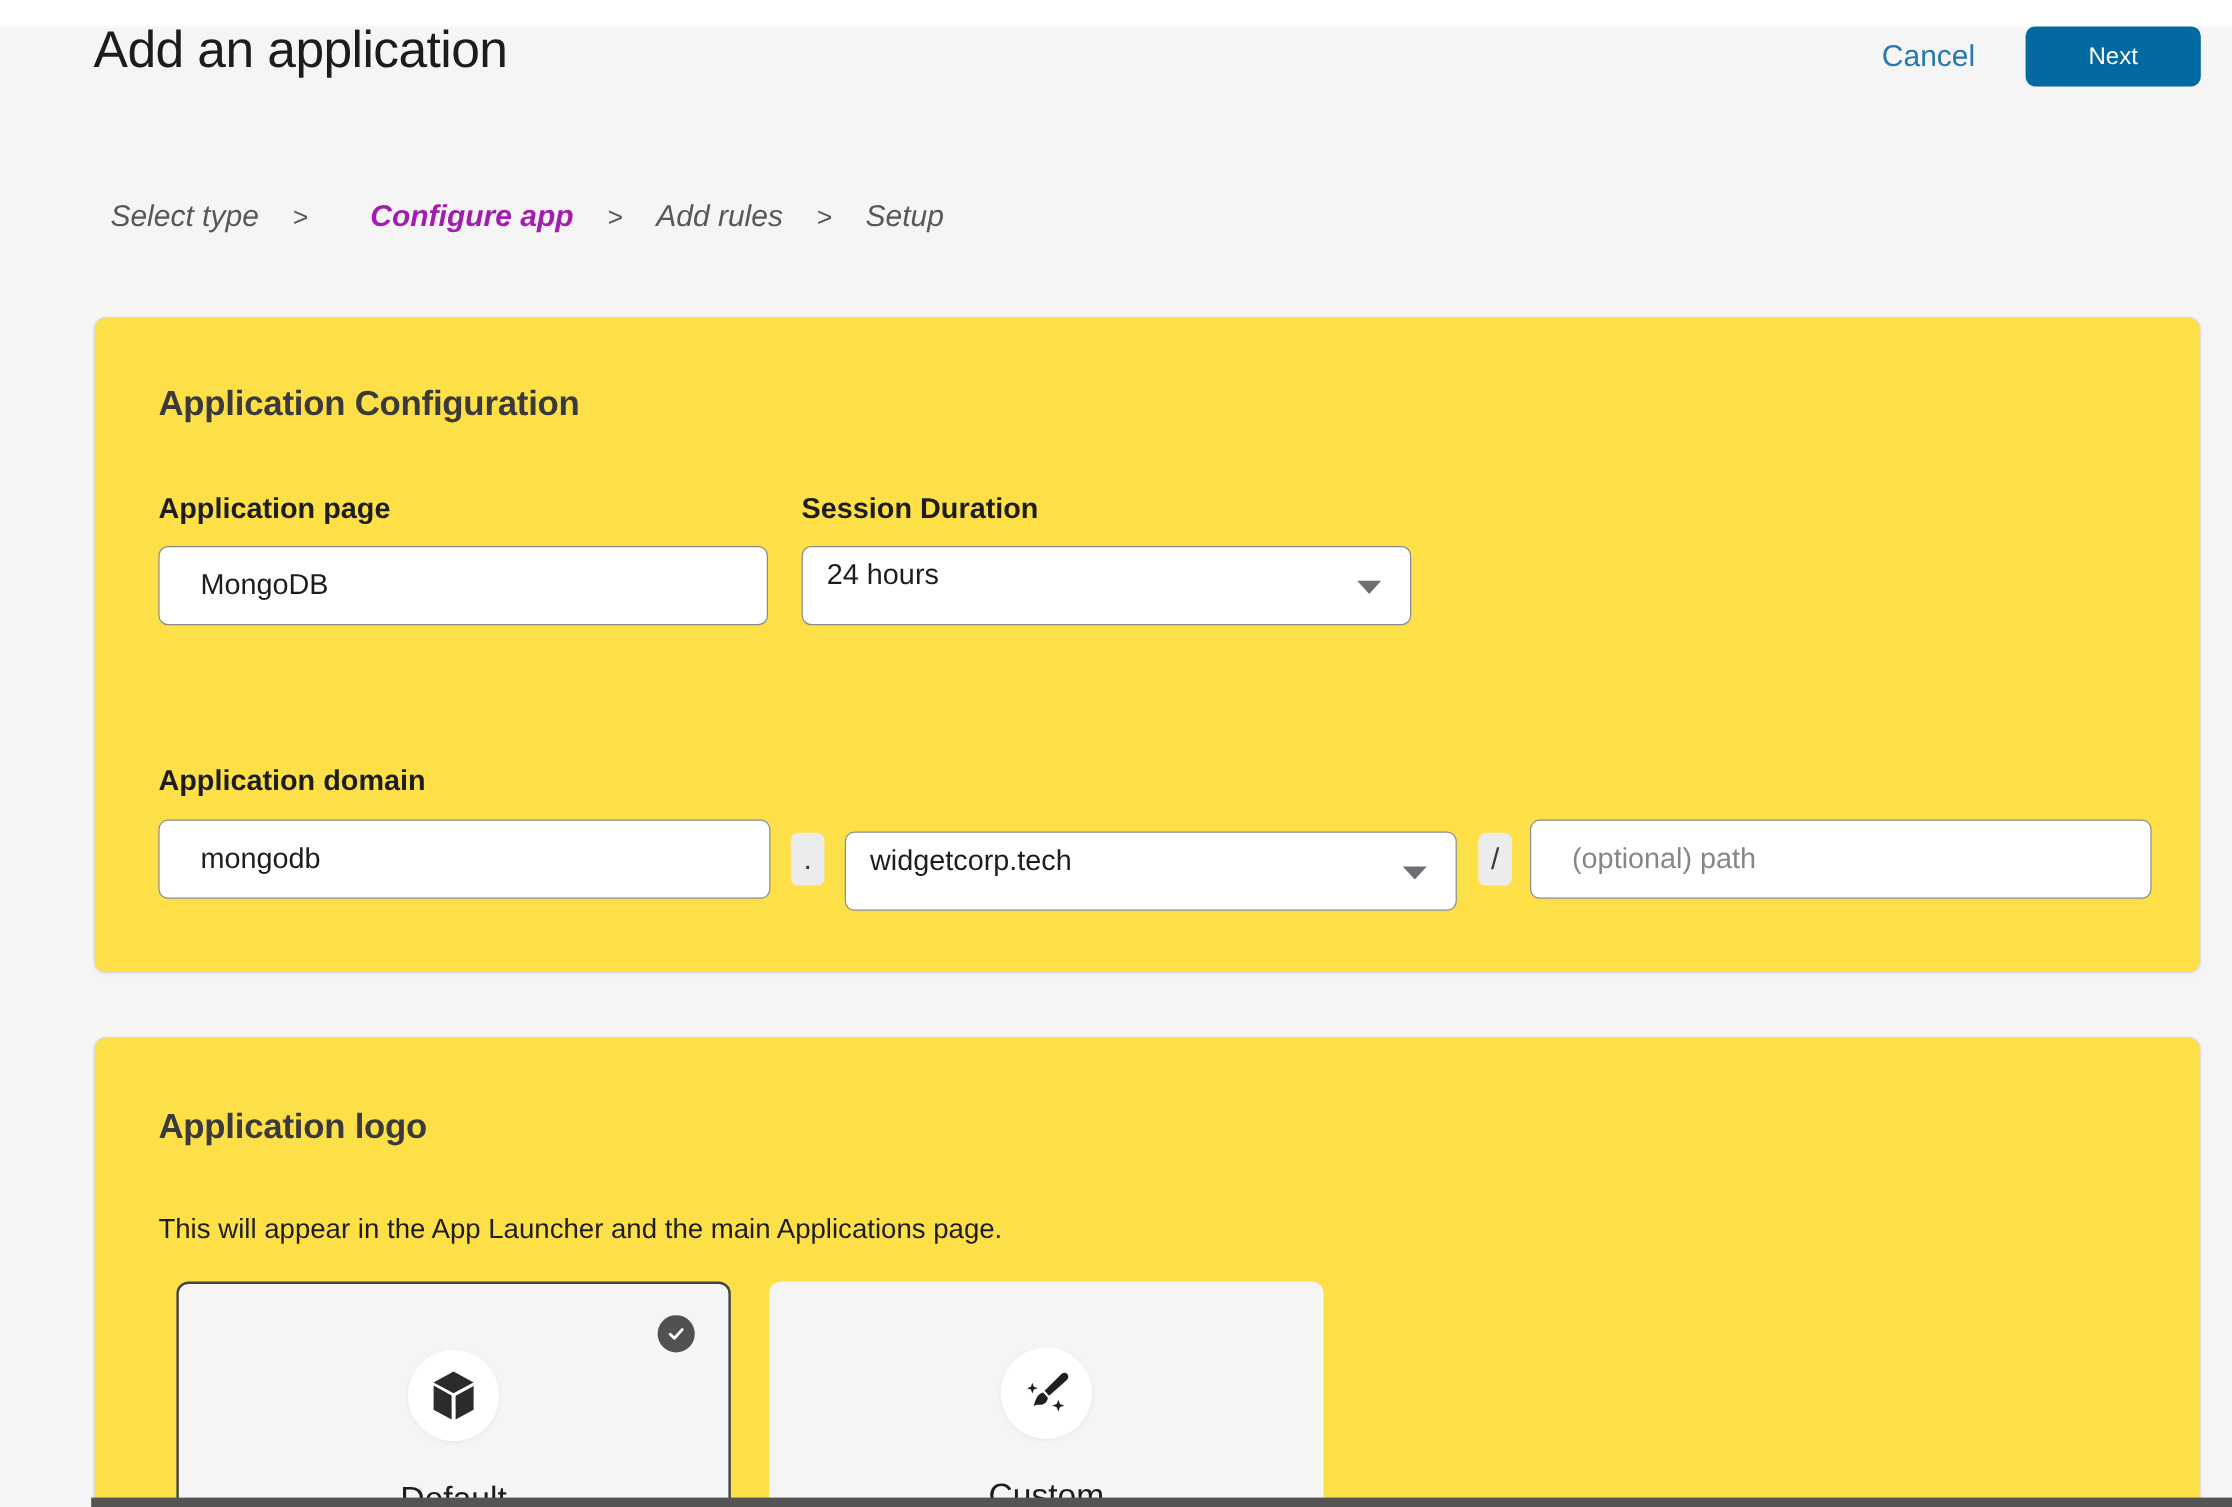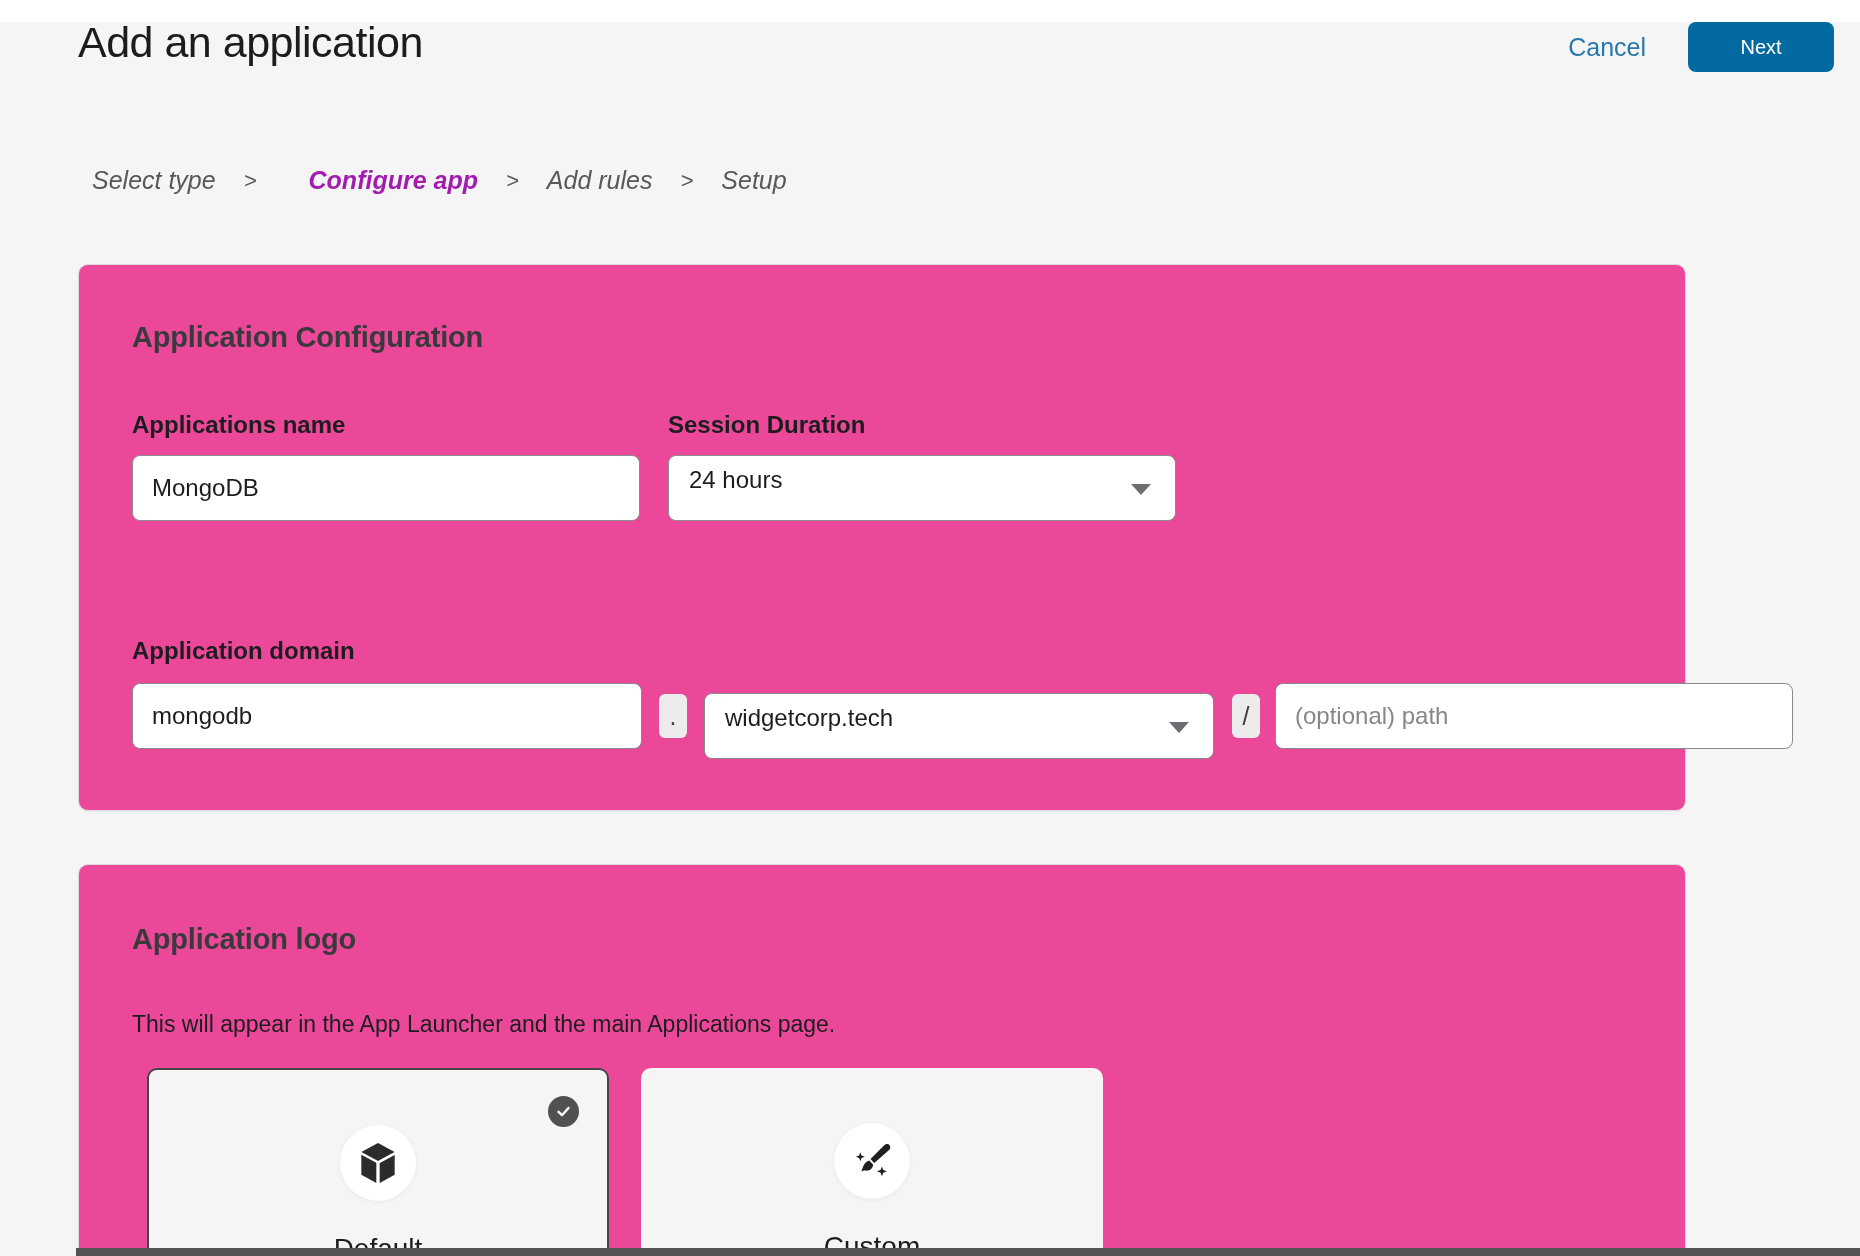--- a/index.html
+++ b/index.html
@@ -35,42 +35,42 @@
     position:absolute; left:92px; top:166px;
     display:flex; align-items:center; gap:28px;
     font-size:25px; color:#58585c;font-style:italic;
   }
   .crumb { color:#58585c; cursor:pointer; }
   .crumb.active { color:#a21caf; font-weight:700; cursor:default;margin-left:24px; }
   .crumb-sep { color:#58585c; font-size:22px; }
 
   
   .card {
-    position:absolute; left:78px; width:1608px;
-    background:#ec4899; border:1px solid #dcdcde; border-radius:10px;
+    position:absolute; left:78px; width:1756px;
+    background:#fde047; border:1px solid #dcdcde; border-radius:10px;
     box-shadow:0 1px 3px rgba(0,0,0,0.04);
   }
   .card.config { top:264px; height:547px; }
   .card.logo   { top:864px; height:480px; }
 
   .card-heading {
     position:absolute; left:53px;
     font-size:29px; font-weight:700; color:#3a3a3c; letter-spacing:-0.2px;
   }
   .config .card-heading { top:56px; }
   .logo   .card-heading { top:58px; }
 
   .field-label {
     position:absolute;
     font-size:24px; font-weight:700; color:#1d1d1f;
   }
 
   .text-input {
     height:66px; border:1.5px solid #8a8a8e; border-radius:8px;
-    background:#fff; font-size:24px; color:#1d1d1f; padding:0 19px;
+    background:#fff; font-size:24px; color:#1d1d1f; padding:0 34px;
     font-family:"Liberation Sans", sans-serif; outline:none;
   }
   .text-input::placeholder { color:#86868b; }
 
   .select-box {
     height:66px; border:1.5px solid #8a8a8e; border-radius:8px;
     background:#fff; font-size:24px; color:#1d1d1f;
     display:flex; align-items:center; padding:0 56px 16px 20px;
     position:relative; cursor:pointer;
   }
@@ -155,21 +155,21 @@
   <span class="crumb active">Configure app</span>
   <span class="crumb-sep">&gt;</span>
   <span class="crumb">Add rules</span>
   <span class="crumb-sep">&gt;</span>
   <span class="crumb">Setup</span>
 </nav>
 
 <section class="card config">
   <h2 class="card-heading">Application Configuration</h2>
 
-  <label class="field-label label-name">Applications name</label>
+  <label class="field-label label-name">Application page</label>
   <input class="text-input input-name" type="text" value="MongoDB" style="">
 
   <label class="field-label label-session">Session Duration</label>
   <div class="select-box select-session">
     <span>24 hours</span>
     <span class="chevron-down"></span>
   </div>
 
   <label class="field-label label-domain">Application domain</label>
   <div class="domain-row">

